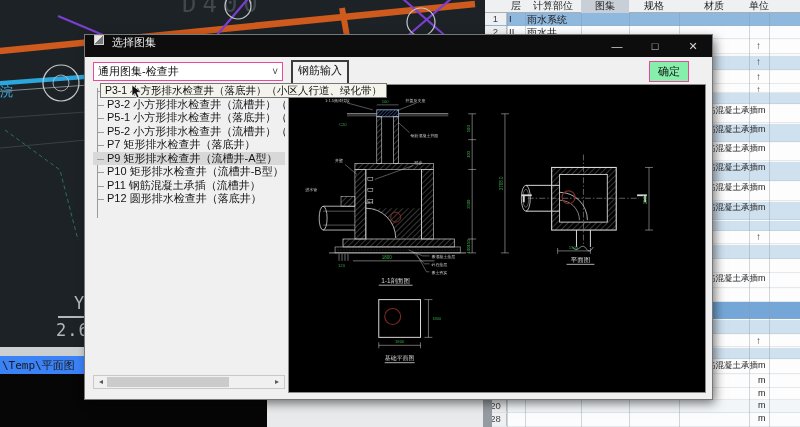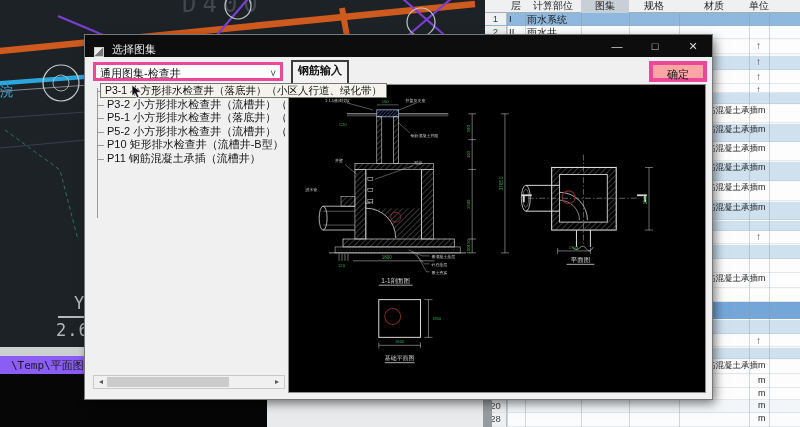--- a/index.html
+++ b/index.html
@@ -10,22 +10,22 @@
   
   #cad { position:absolute; left:0; top:0; width:490px; height:427px; background:#1d2226; z-index:1; }
   #cad svg { position:absolute; left:0; top:0; }
   #coord-label { position:absolute; left:56px; top:293px; width:40px; color:#b4b8ba;
                  font-family:"DejaVu Sans Mono", monospace; font-size:17px; z-index:2; }
   #coord-label .axis { display:block; padding-left:18px; }
   #coord-label .rule { display:block; width:34px; height:2px; background:#b4b8ba; margin:3px 0 2px 2px; }
   #coord-label .val  { display:block; letter-spacing:1px; }
   #tab-strip { position:absolute; left:0; top:347px; width:92px; height:28px; z-index:2; }
   #tab-strip .band { height:9px; background:#cdd0d1; }
-  #tab-strip .tab  { height:19px; background:#8b5cf6; color:#1a1a1a; font-family:"DejaVu Sans Mono", monospace;
-                     font-size:11px; line-height:19px; padding-left:11px; white-space:nowrap; overflow:hidden; }
+  #tab-strip .tab  { height:19px; background:#3b82f6; color:#1a1a1a; font-family:"DejaVu Sans Mono", monospace;
+                     font-size:11px; line-height:19px; padding-left:2px; white-space:nowrap; overflow:hidden; }
   #cad-bottom-black { position:absolute; left:0; top:374px; width:267px; height:53px; background:#060606; z-index:2; }
   #bottom-panel { position:absolute; left:267px; top:397px; width:216px; height:30px; background:#e9eaeb; z-index:3; }
   #splitter { position:absolute; left:483px; top:397px; width:9px; height:30px; background:#959ba0; z-index:3; }
 
   
   #table { position:absolute; left:485px; top:0; width:315px; height:427px; background:#f7f9fb; z-index:2;
            font-size:10.5px; color:#1c1c1c; }
   #table .hdr { position:absolute; left:0; top:0; width:315px; height:13px; display:flex;
                 background:#eef0f2; border-bottom:1px solid #a8aeb4; }
   #table .hdr .hc { height:13px; line-height:12px; text-align:center; overflow:hidden; font-size:10px; color:#222; }
@@ -36,32 +36,32 @@
                border-right:1px solid #b8bec4; text-align:center; color:#444; font-size:9.5px; }
   .trow .lvl { position:absolute; left:24px; font-size:9.5px; }
   .trow .part { position:absolute; left:42px; font-size:10px; }
   .trow .mat { position:absolute; right:42px; font-size:8.5px; color:#222; white-space:nowrap; }
   .trow .unit { position:absolute; left:273px; font-size:9px; color:#222; }
   .trow .arr { position:absolute; left:271px; font-size:10px; color:#3a3a3a; }
 
   
   #dialog { position:absolute; left:85px; top:35px; width:627px; height:364px; background:#f0f0f0; z-index:10;
             box-shadow:0 0 0 1px #787878, 3px 4px 10px rgba(0,0,0,.55); }
-  #titlebar { position:absolute; left:0; top:0; width:627px; height:22px; background:#0d0d0d; display:flex; align-items:flex-end; }
+  #titlebar { position:absolute; left:0; top:0; width:627px; height:22px; background:#0d0d0d; display:flex; align-items:flex-start; }
   #titlebar .app-icon { width:10px; height:10px; margin-left:9px; border:1px solid #cfcfcf;
                         background:linear-gradient(135deg,#e8e8e8 50%,#7a7a7a 50%); }
   #titlebar .ttl { color:#ececec; font-size:11px; margin-left:8px; flex:1; }
   #titlebar .tbtn { width:38px; height:22px; color:#d5d5d5; font-size:11px; text-align:center; line-height:22px; }
-  #combo { position:absolute; left:8px; top:27px; width:190px; height:19px; background:#fff; border:3px solid #ec4899;
+  #combo { position:absolute; left:8px; top:27px; width:190px; height:19px; background:#fff; border:1px solid #ec4899;
            font-size:11px; line-height:17px; padding-left:4px; color:#111; }
   #combo .dd { position:absolute; right:4px; top:0; color:#444; font-size:10px; }
   #rebar-btn { position:absolute; left:206px; top:25px; width:58px; height:34px; background:#f2f2f2;
-               border:2px solid #3c3c3c; font-size:11px; text-align:center; line-height:17px; color:#111;font-weight:bold; }
-  #ok-btn { position:absolute; left:564px; top:26px; width:58px; height:21px; background:#fca5a5;
-            border:4px solid #ec4899; font-size:11px; text-align:center; line-height:19px; color:#111; }
+               border:2px solid #3c3c3c; font-size:11px; text-align:center; line-height:17px; color:#111; }
+  #ok-btn { position:absolute; left:564px; top:26px; width:40px; height:21px; background:#86efac;
+            border:1px solid #ec4899; font-size:11px; text-align:center; line-height:19px; color:#111; }
   #list { position:absolute; left:8px; top:49px; width:192px; height:289px; overflow:hidden; font-size:11px; color:#141414; }
   #tree-line { position:absolute; left:4px; top:4px; width:1px; height:130px; background:#9a9a9a; }
   .li { position:relative; height:13.5px; line-height:13.5px; padding-left:14px; white-space:nowrap; overflow:hidden; }
   .li::before { content:""; position:absolute; left:4px; top:7px; width:7px; height:1px; background:#9a9a9a; }
   .li.sel { background:#d8d8d8; }
   #hscroll { position:absolute; left:8px; top:340px; width:192px; height:14px; background:#f0f0f0; border:1px solid #c9c9c9; }
   #hscroll .ar { position:absolute; top:0; width:12px; height:12px; font-size:8px; line-height:12px; text-align:center; color:#555; }
   #hscroll .thumb { position:absolute; left:13px; top:1px; width:122px; height:10px; background:#cbcbcb; }
   #preview { position:absolute; left:203px; top:49px; width:418px; height:309px; background:#000; border:1px solid #8d8d8d; }
 
@@ -231,22 +231,25 @@
     </div>
     <div id="rebar-btn">钢筋输入</div>
     <div id="ok-btn">确定</div>
 
     <div id="list">
       <div id="tree-line"></div>
     <div class="li">P3-1 小方形排水检查井（落底井）（小区人行道、绿化带）</div>
         <div class="li">P3-2 小方形排水检查井（流槽井）（小区人行道、绿化带）</div>
         <div class="li">P5-1 小方形排水检查井（落底井）（车行道）</div>
         <div class="li">P5-2 小方形排水检查井（流槽井）（车行道）</div>
+        <div class="li">P7 矩形排水检查井（落底井）</div>
+        <div class="li sel">P9 矩形排水检查井（流槽井-A型）</div>
         <div class="li">P10 矩形排水检查井（流槽井-B型）</div>
         <div class="li">P11 钢筋混凝土承插（流槽井）</div>
+        <div class="li">P12 圆形排水检查井（落底井）</div>
       </div>
 
     <div id="hscroll">
       <span class="ar" style="left:1px">◂</span>
       <span class="thumb"></span>
       <span class="ar" style="right:1px">▸</span>
     </div>
 
     <div id="preview">
       <svg width="416" height="307" viewBox="0 0 418 309">

